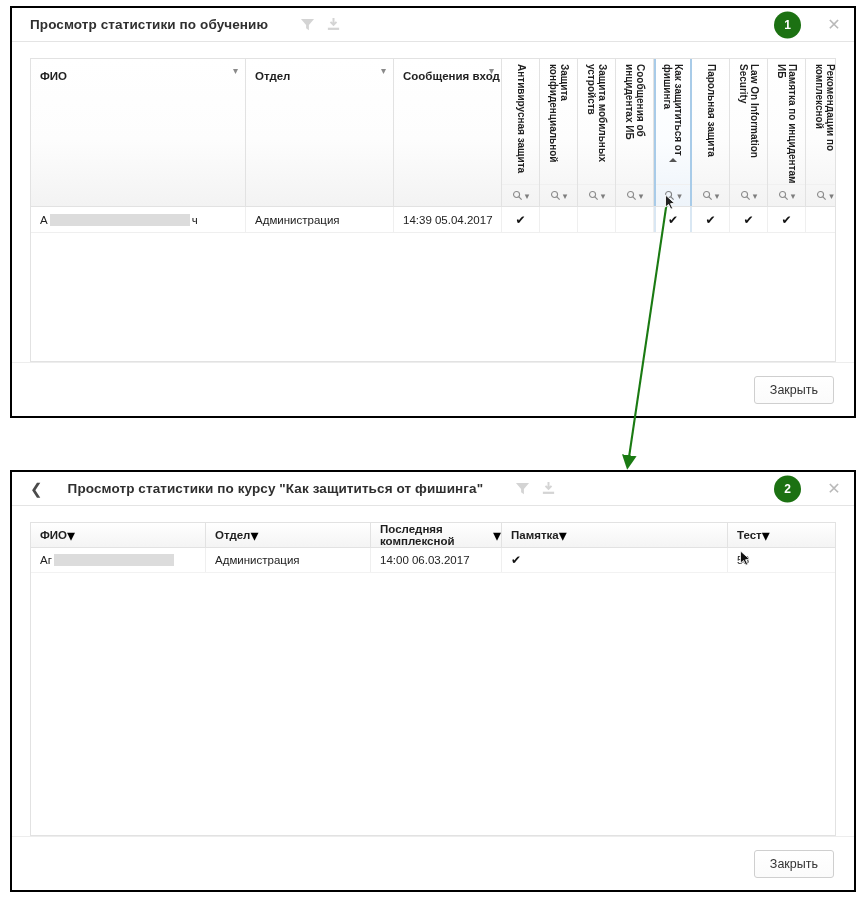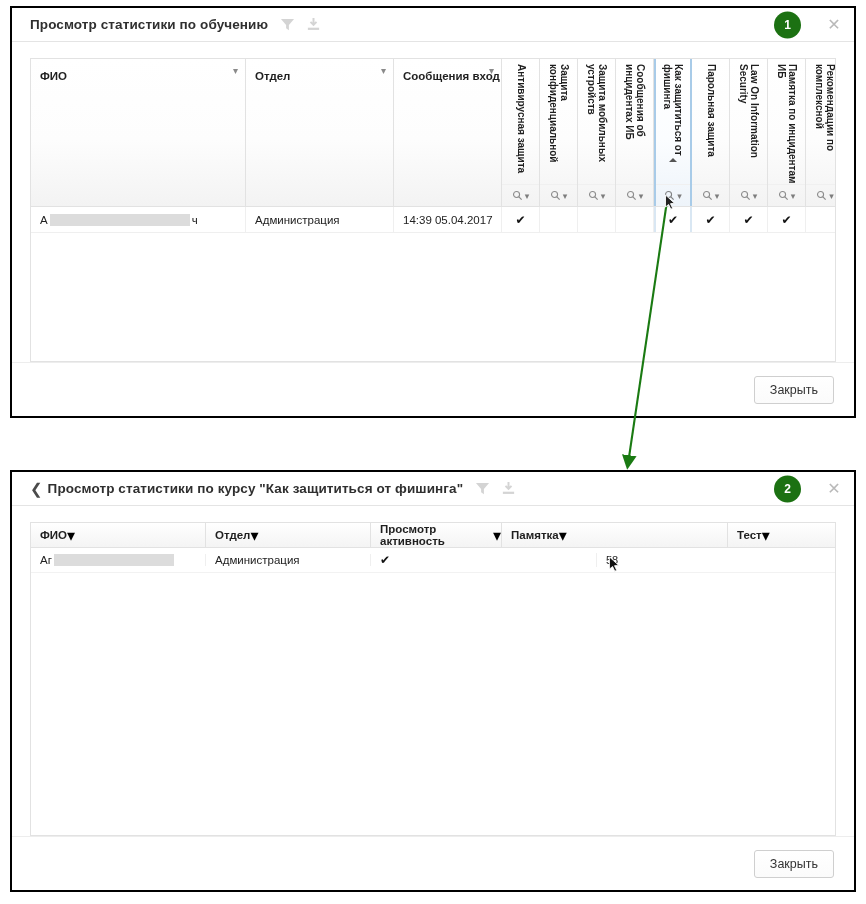--- a/index.html
+++ b/index.html
@@ -24,20 +24,21 @@
 
   
   .titlebar {
     position: relative;
     height: 34px;
     flex: 0 0 34px;
     border-bottom: 1px solid #e4e4e4;
     display: flex;
     align-items: center;
     padding: 0 8px 0 18px;
+    gap: 20px;
   }
   .back-chev {
     font-size: 15px;
     color: #4a4a4a;
     margin-right: 5px;
     line-height: 1;
     user-select: none;
   }
   .title-text {
     font-size: 13.5px;
@@ -170,21 +171,21 @@
   .redact {
     display: inline-block;
     height: 12px;
     background: #dcdcdc;
     vertical-align: middle;
     margin: 0 2px;
   }
 
   
   .g2-head { display: flex; height: 25px; border-bottom: 1px solid #e2e2e2; }
-  .g2-row  { display: flex; height: 25px; border-bottom: 1px solid #f2f2f2; font-size: 11.5px; color: #222; align-items: center; }
+  .g2-row  { display: flex; height: 25px; border-bottom: 1px solid #f2f2f2; font-size: 11.5px; color: #222; }
   .g2-head .hcell { display: flex; align-items: center; padding-left: 9px;
                     background: linear-gradient(#ffffff,#f4f4f4); }
   .g2-head .lbl { font-size: 11.5px; font-weight: bold; color: #1f1f1f; }
 
   
   .anno { position: absolute; left: 0; top: 0; width: 866px; height: 904px; pointer-events: none; }
 
   .cursor-ic { position: absolute; width: 13px; height: 16px; pointer-events: none; }
   .cursor-ic svg { width: 100%; height: 100%; display: block; }
 </style>
@@ -435,39 +436,40 @@
         <div class="g2-head">
           <div class="hcell" style="width:175px;position:relative">
             <span class="lbl">ФИО</span>
             <span class="car">▾</span>
           </div>
           <div class="hcell" style="width:165px;position:relative">
             <span class="lbl">Отдел</span>
             <span class="car">▾</span>
           </div>
           <div class="hcell" style="width:131px;position:relative">
-            <span class="lbl">Просмотр активность</span>
+            <span class="lbl">Последняя комплексной</span>
             <span class="car" style="right:4px">▾</span>
           </div>
           <div class="hcell" style="width:226px;position:relative">
             <span class="lbl">Памятка</span>
             <span class="car">▾</span>
           </div>
           <div class="hcell" style="width:110px;position:relative;border-right:none">
             <span class="lbl">Тест</span>
             <span class="car">▾</span>
           </div>
         </div>
 
         <div class="g2-row">
           <div class="dcell dcell-wide" style="width:175px">
             <span>Аг</span>
             <span class="redact" style="width:120px"></span>
           </div>
           <div class="dcell dcell-wide" style="width:165px">Администрация</div>
+          <div class="dcell dcell-wide" style="width:131px">14:00 06.03.2017</div>
           <div class="dcell dcell-wide" style="width:226px">
             <span class="chk">✔</span>
           </div>
           <div class="dcell dcell-wide" style="width:110px;border-right:none;position:relative">
             <span style="font-size:11px">58</span>
             <span class="cursor-ic" style="left:11px;top:2px">
               <svg viewBox="0 0 12 16">
                   <path d="M1 1l9 8.2-4 .5 2.2 4.6-1.9.9-2.2-4.7L1 13z" fill="#111" stroke="#fff" stroke-width=".8"></path>
                 </svg>
             </span>

